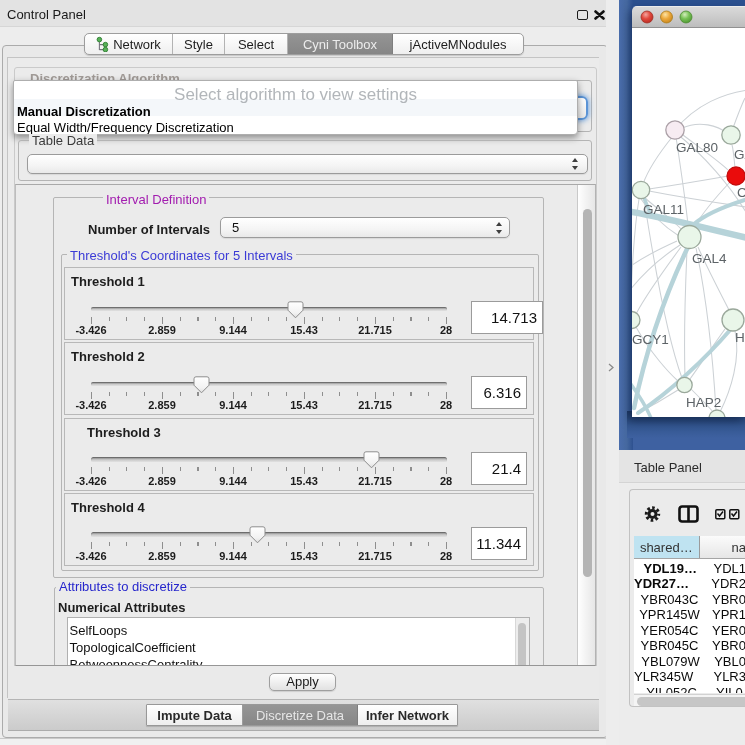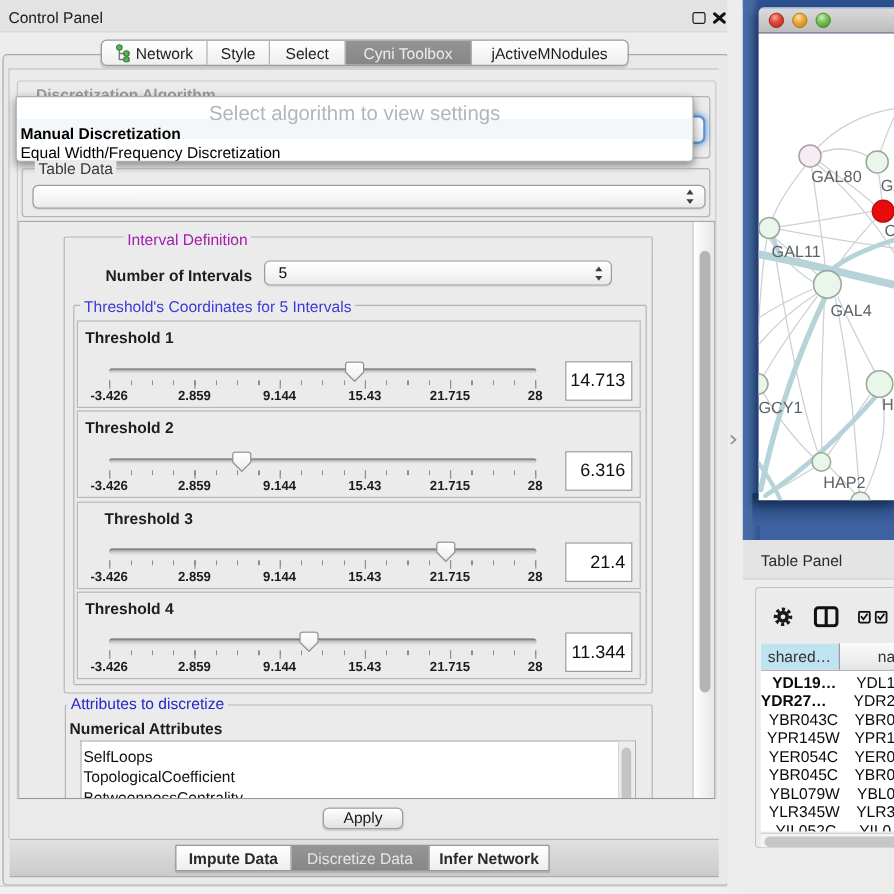--- a/index.html
+++ b/index.html
@@ -115,21 +115,21 @@
   <svg class="abs" style="left:271.4px;top:115.5px;" width="17" height="18" viewBox="0 0 17 18">
     <defs>
         <linearGradient id="thg82" x1="0" y1="0" x2="0" y2="1">
       <stop offset="0" stop-color="#ffffff"></stop>
           <stop offset="0.7" stop-color="#f2f2f2"></stop>
           <stop offset="1" stop-color="#dcdcdc"></stop>
         </linearGradient>
       </defs>
     <path d="M3 0.8 h11 a2 2 0 0 1 2 2 v6.4 l-7.5 7.6 l-7.5 -7.6 v-6.4 a2 2 0 0 1 2 -2 z" fill="url(#thg82)" stroke="#8d8d8d" stroke-width="1"></path>
   </svg>
-  <div class="abs" style="left:455px;top:116.0px;width:56px;height:33px;background:#fff;border:1px solid #9b9b9b;font-size:15px;color:#111;text-align:right;line-height:31px;padding-right:5px;">14.713</div>
+  <div class="abs" style="left:455px;top:116.0px;width:72px;height:33px;background:#fff;border:1px solid #9b9b9b;font-size:15px;color:#111;text-align:right;line-height:31px;padding-right:5px;">14.713</div>
   <div class="abs" style="left:48px;top:157.3px;width:470px;height:73px;border:1px solid #b8b8b8;"></div>
   <div class="abs f13 bold" style="left:55px;top:164.3px;">Threshold 2</div>
   <div class="abs" style="left:75px;top:196.8px;width:356px;height:4.5px;border-radius:2.5px;background:linear-gradient(#7f7f7f,#c9c9c9 55%,#e2e2e2);box-shadow:inset 0 1px 1px rgba(0,0,0,0.25);"></div>
   <div class="abs" style="left:75px;top:206.8px;width:357px;height:4px;background:repeating-linear-gradient(to right,#8e8e8e 0,#8e8e8e 1px,transparent 1px,transparent 17.75px);"></div>
   <div class="abs" style="left:75.0px;top:206.8px;width:1px;height:7px;background:#8e8e8e;"></div>
   <div class="abs" style="left:75.0px;top:214.3px;transform:translateX(-50%);font-size:11px;font-weight:bold;color:#1c1c1c;">-3.426</div>
   <div class="abs" style="left:146.0px;top:206.8px;width:1px;height:7px;background:#8e8e8e;"></div>
   <div class="abs" style="left:146.0px;top:214.3px;transform:translateX(-50%);font-size:11px;font-weight:bold;color:#1c1c1c;">2.859</div>
   <div class="abs" style="left:217.0px;top:206.8px;width:1px;height:7px;background:#8e8e8e;"></div>
   <div class="abs" style="left:217.0px;top:214.3px;transform:translateX(-50%);font-size:11px;font-weight:bold;color:#1c1c1c;">9.144</div>
@@ -388,21 +388,21 @@
       </div>
     <div style="display:flex;height:15.46px;font-size:13px;color:#0a0a0a;">
         <div style="width:75px;text-align:center;line-height:15.46px;">YBR045C</div>
         <div style="flex:1;padding-left:7px;line-height:15.46px;">YBR0</div>
       </div>
     <div style="display:flex;height:15.46px;font-size:13px;color:#0a0a0a;">
         <div style="width:75px;text-align:center;line-height:15.46px;">YBL079W</div>
         <div style="flex:1;padding-left:7px;line-height:15.46px;">YBL0</div>
       </div>
     <div style="display:flex;height:15.46px;font-size:13px;color:#0a0a0a;">
-        <div style="width:75px;text-align:center;line-height:15.46px;">YLR345W</div>
+        <div style="width:75px;text-align:left;line-height:15.46px;">YLR345W</div>
         <div style="flex:1;padding-left:7px;line-height:15.46px;">YLR3</div>
       </div>
     <div style="display:flex;height:15.46px;font-size:13px;color:#0a0a0a;">
         <div style="width:75px;text-align:center;line-height:15.46px;">YIL052C</div>
         <div style="flex:1;padding-left:7px;line-height:15.46px;">YIL0</div>
       </div>
 
   </div>
   <div class="abs" style="left:4px;top:203.5px;width:112px;height:14.5px;background:#f4f4f4;border-top:1px solid #d2d2d2;">
     <div class="abs" style="left:3px;top:2.5px;width:112px;height:9px;background:#c6c6c6;border-radius:4.5px;"></div>

